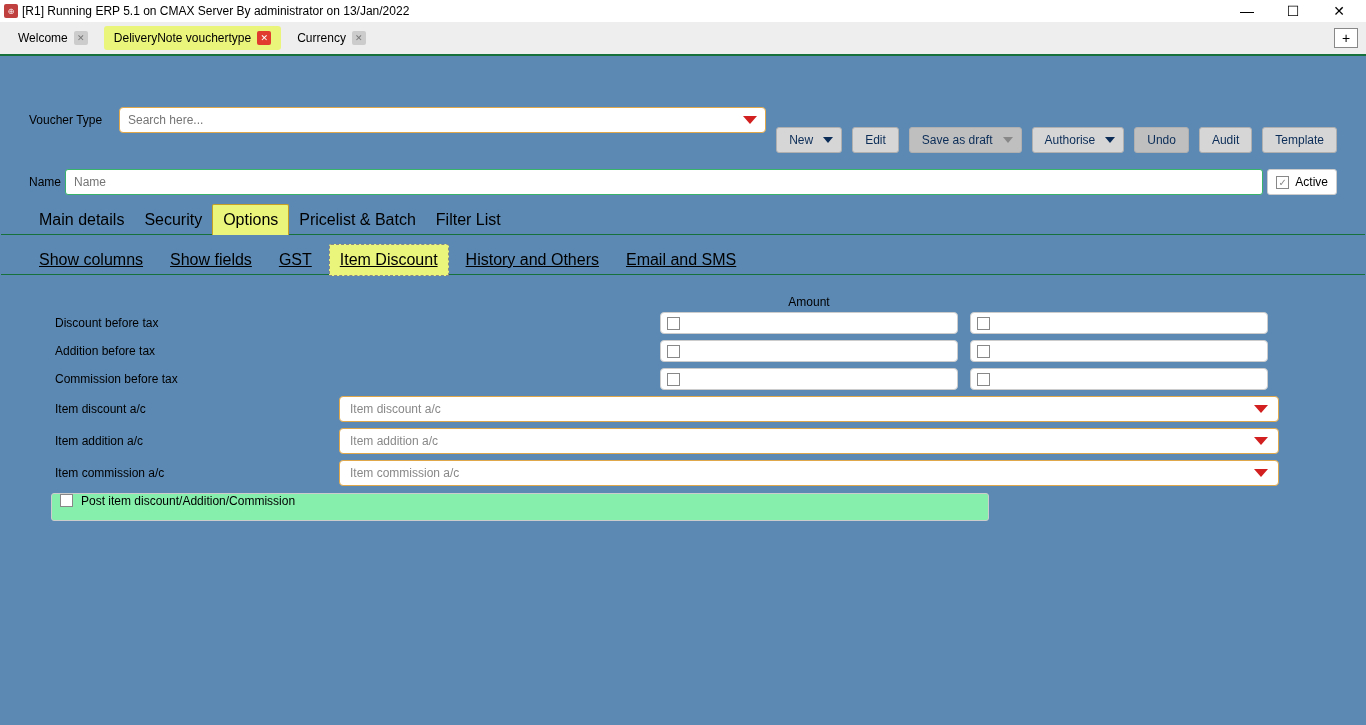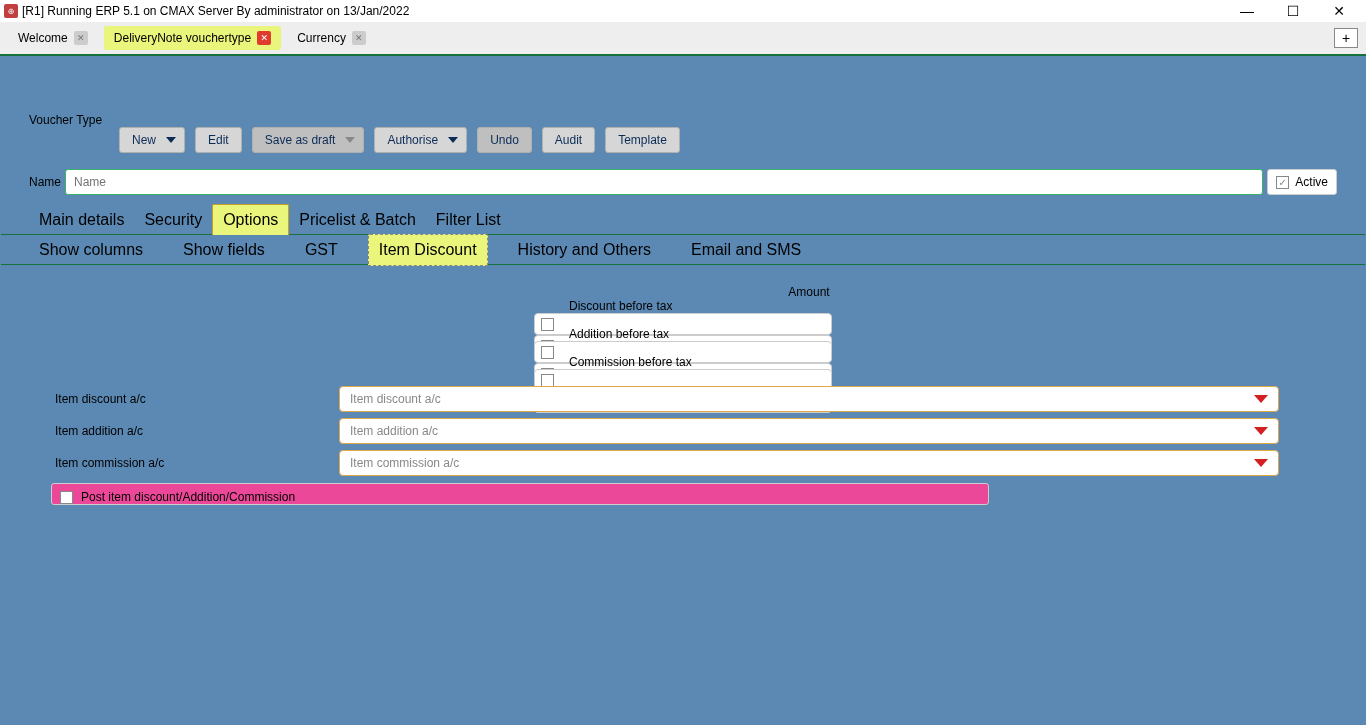--- a/index.html
+++ b/index.html
@@ -28,33 +28,33 @@
   .btn.split { padding: 0 8px 0 12px; }
   .btn.sel { background: #bfbfbf; }
   .name-row { display: flex; align-items: center; padding: 6px 28px 10px 28px; gap: 4px; }
   .name-input { flex: 1; height: 26px; background: #fff; border: 1px solid #39b36a; border-radius: 3px; padding: 0 8px; font-size: 12px; color: #888; outline: none; }
   .active-box { display: flex; align-items: center; gap: 6px; height: 26px; background: #fff; border: 1px solid #ccc; border-radius: 3px; padding: 0 8px; font-size: 12px; }
   .checkbox { width: 13px; height: 13px; border: 1px solid #888; background: #fff; display: flex; align-items: center; justify-content: center; font-size: 10px; color: #888; }
   .main-tabs, .sub-tabs { display: flex; align-items: center; padding: 0 28px; border-bottom: 1px solid #17713a; height: 30px; gap: 0; }
   .main-tab, .sub-tab { padding: 6px 10px; font-size: 16px; cursor: pointer; border-radius: 2px 2px 0 0; }
   .main-tab.active { background: #eaf57b; border: 1px solid #c5a024; border-bottom: none; }
   .sub-tab.active { background: #eaf57b; border: 1px dashed #888; }
-  .sub-tabs { gap: 20px; }
+  .sub-tabs { margin-top: 10px; gap: 7px; text-decoration: underline; }
   .form-area { padding: 20px 28px; }
   .headers-row { display: flex; margin-left: 625px; }
   .col-h { width: 310px; text-align: center; font-size: 12px; }
-  .grid-row { display: flex; align-items: center; height: 28px; flex-direction: column; }
+  .grid-row { display: flex; align-items: center; height: 28px; }
   .grid-label { width: 280px; padding-left: 26px; font-size: 12px; }
   .grid-cell { width: 310px; padding: 0 6px; }
   .check-field { height: 22px; background: #fff; border: 1px solid #ccc; border-radius: 4px; display: flex; align-items: center; padding: 0 6px; }
   .combo-row { display: flex; align-items: center; height: 32px; }
   .combo-label { width: 310px; padding-left: 26px; font-size: 12px; }
   .combo { flex: 1; max-width: 940px; height: 26px; background: #fff; border: 1px solid #e0a84a; border-radius: 4px; display: flex; align-items: center; padding: 0 10px; font-size: 12px; color: #888; }
   .combo .caret-down-red { margin-left: auto; }
-  .post-row { display: flex; align-items: flex-end; height: 22px; background: #ec4899; border: 1px solid #ccc; border-radius: 3px; padding: 0 8px; gap: 8px; margin-left: 0; width: 938px; margin-top: 4px; margin-left: 22px; font-size: 12px; }
+  .post-row { display: flex; align-items: flex-start; height: 28px; background: #86efac; border: 1px solid #ccc; border-radius: 3px; padding: 0 8px; gap: 8px; margin-left: 0; width: 938px; margin-top: 4px; margin-left: 22px; font-size: 12px; }
 </style>
 </head>
 <body>
 
 <div class="titlebar">
   <div class="app-icon">⊕</div>
   <div class="title">[R1] Running ERP 5.1 on CMAX Server By administrator on 13/Jan/2022</div>
   <div class="win-controls">
     <div>—</div>
     <div>☐</div>
@@ -77,20 +77,24 @@
   </div>
   <div class="new-tab">
     <span>+</span>
   </div>
 </div>
 
 <div class="content">
 
   <div class="top-row">
     <span class="label12" style="width:80px;">Voucher Type</span>
+    <div class="search-box">
+      <input placeholder="Search here..." style="">
+      <span class="caret-down-red"></span>
+    </div>
     <div class="btn split">
       <span>New</span>
       <span class="caret-down-navy"></span>
     </div>
     <div class="btn">
       <span>Edit</span>
     </div>
     <div class="btn split sel">
       <span>Save as draft</span>
       <span class="caret-down-gray"></span>

